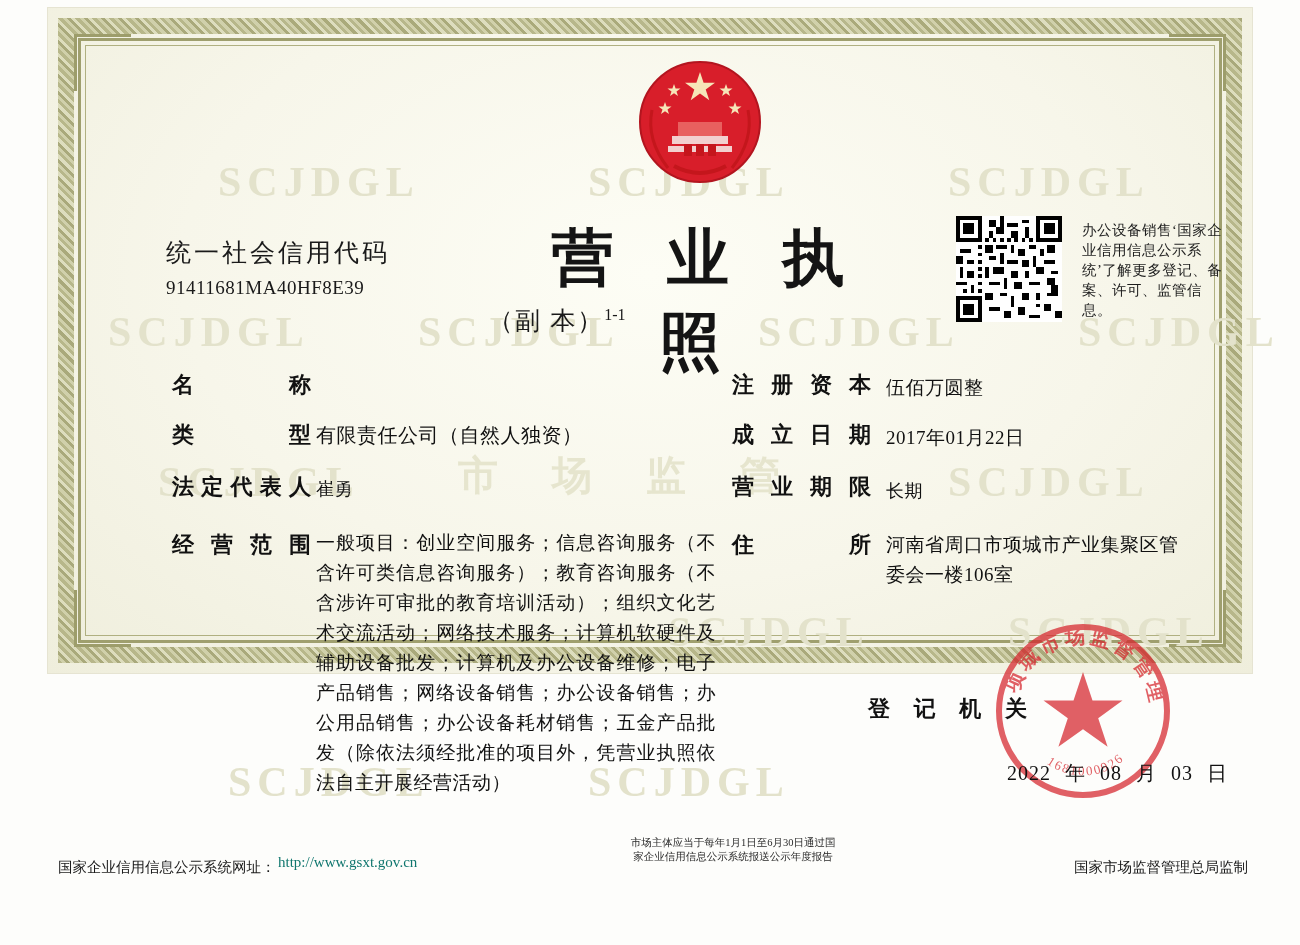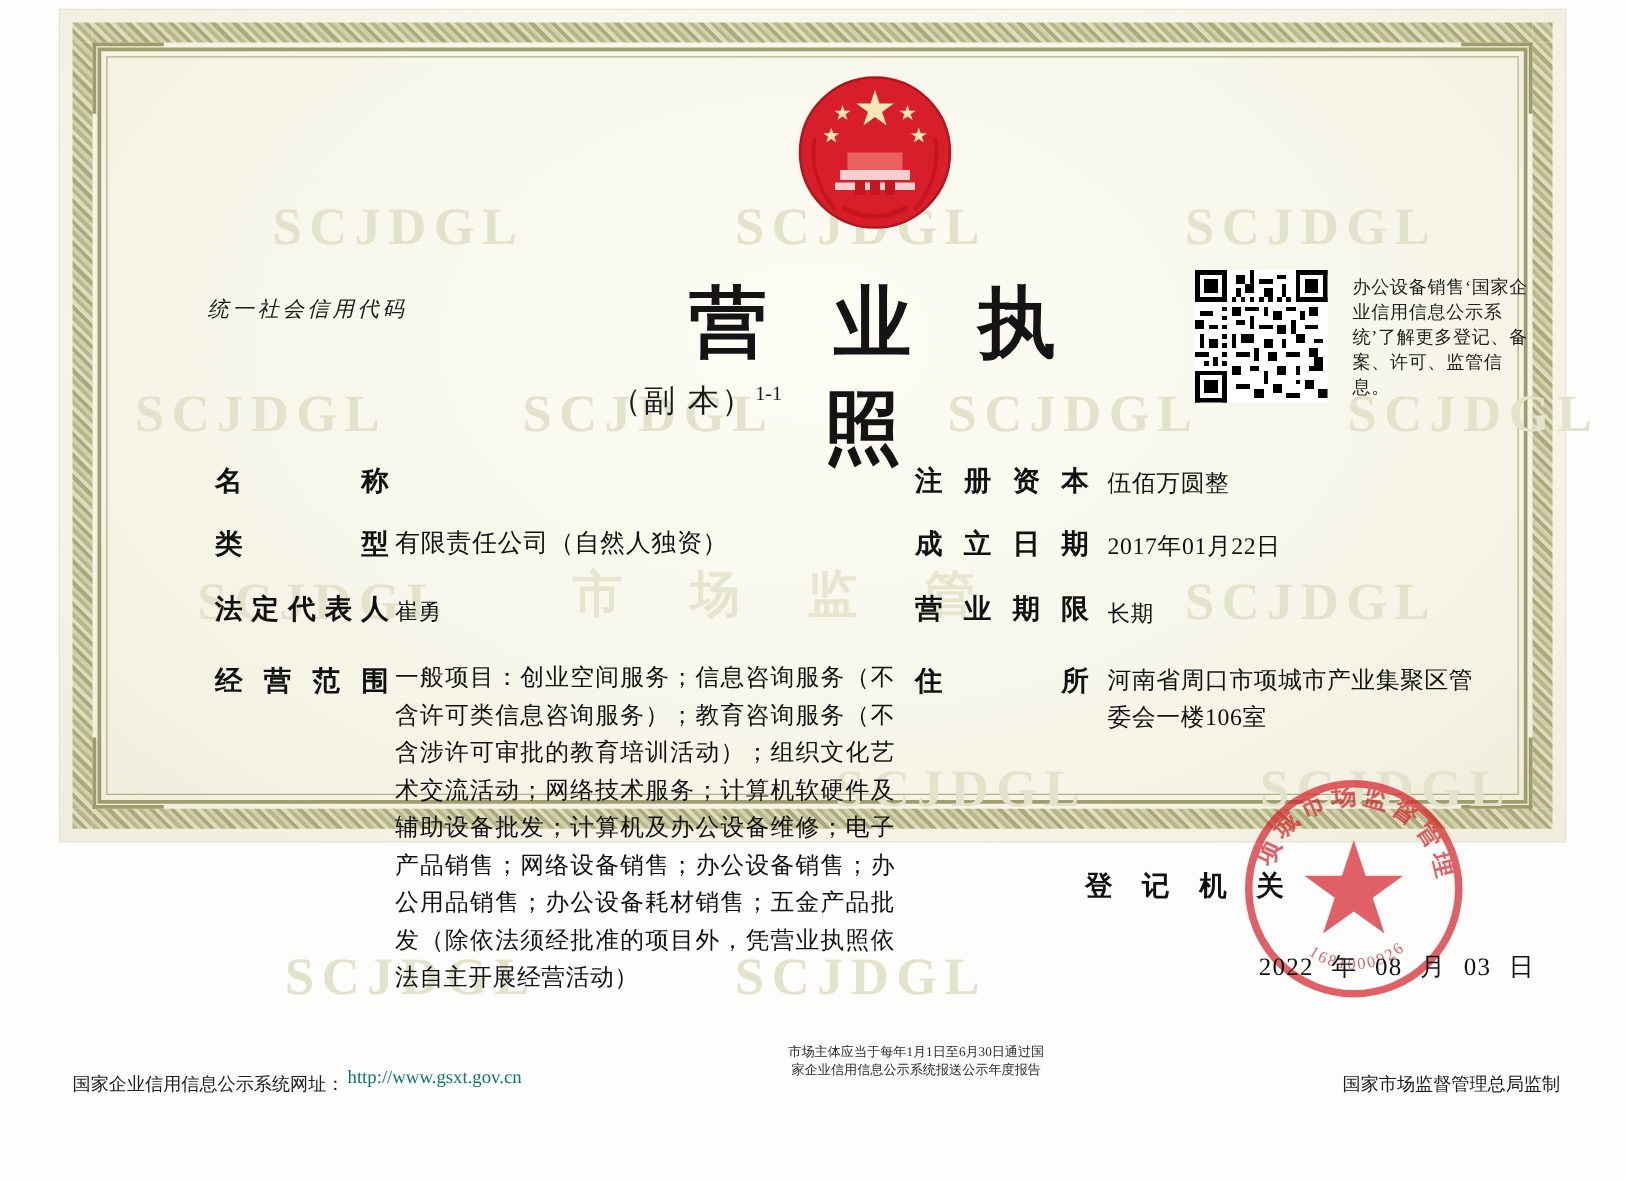--- a/index.html
+++ b/index.html
@@ -90,24 +90,23 @@
 
   
   .code-block {
     position: absolute;
     left: 118px;
     top: 228px;
     width: 250px;
     color: #1a1a1a;
   }
   .code-label {
-    font-size: 17px;
+    font-size: 25px;
     letter-spacing: 3px;
     font-family: "Liberation Serif", serif;
-    font-style: italic;
   }
   .code-value {
     font-size: 19px;
     margin-top: 8px;
     letter-spacing: .5px;
   }
 
   .title {
     position: absolute;
     left: 440px;
@@ -305,20 +304,21 @@
           <polygon points="100,34 101.6,38.6 106.5,38.6 102.5,41.4 104,46 100,43.2 96,46 97.5,41.4 93.5,38.6 98.4,38.6"></polygon>
           <polygon points="109,52 110.6,56.6 115.5,56.6 111.5,59.4 113,64 109,61.2 105,64 106.5,59.4 102.5,56.6 107.4,56.6"></polygon>
         </g>
 
         <path d="M48 116 q26 14 52 0" stroke="#c4161c" stroke-width="4" fill="none"></path>
       </svg>
     </div>
 
     <div class="code-block">
       <div class="code-label">统一社会信用代码</div>
+      <div class="code-value">91411681MA40HF8E39</div>
     </div>
 
     <div class="title">营 业 执 照</div>
     <div class="subtitle">
       <span>（副 本）</span><span class="copy-no">1-1</span>
     </div>
 
     <div class="qr">
       <svg width="106" height="106" viewBox="0 0 29 29" shape-rendering="crispEdges">
         <rect width="29" height="29" fill="#ffffff"></rect>

